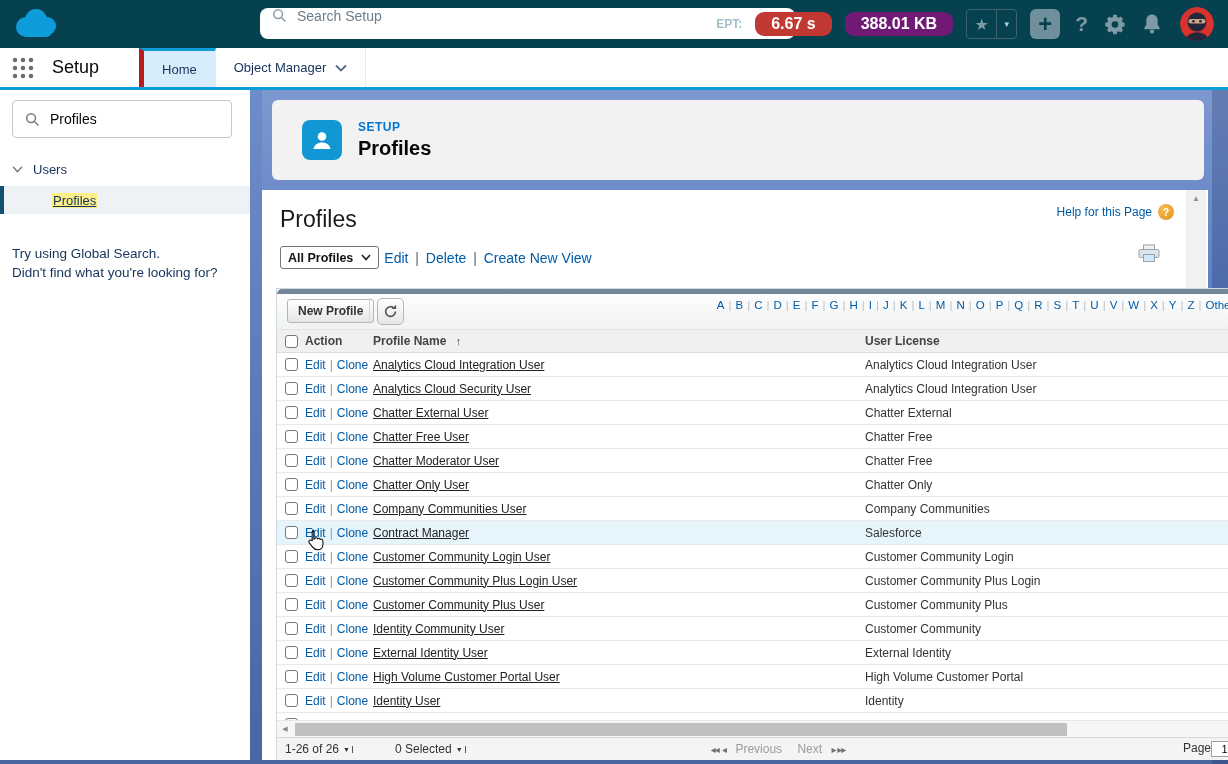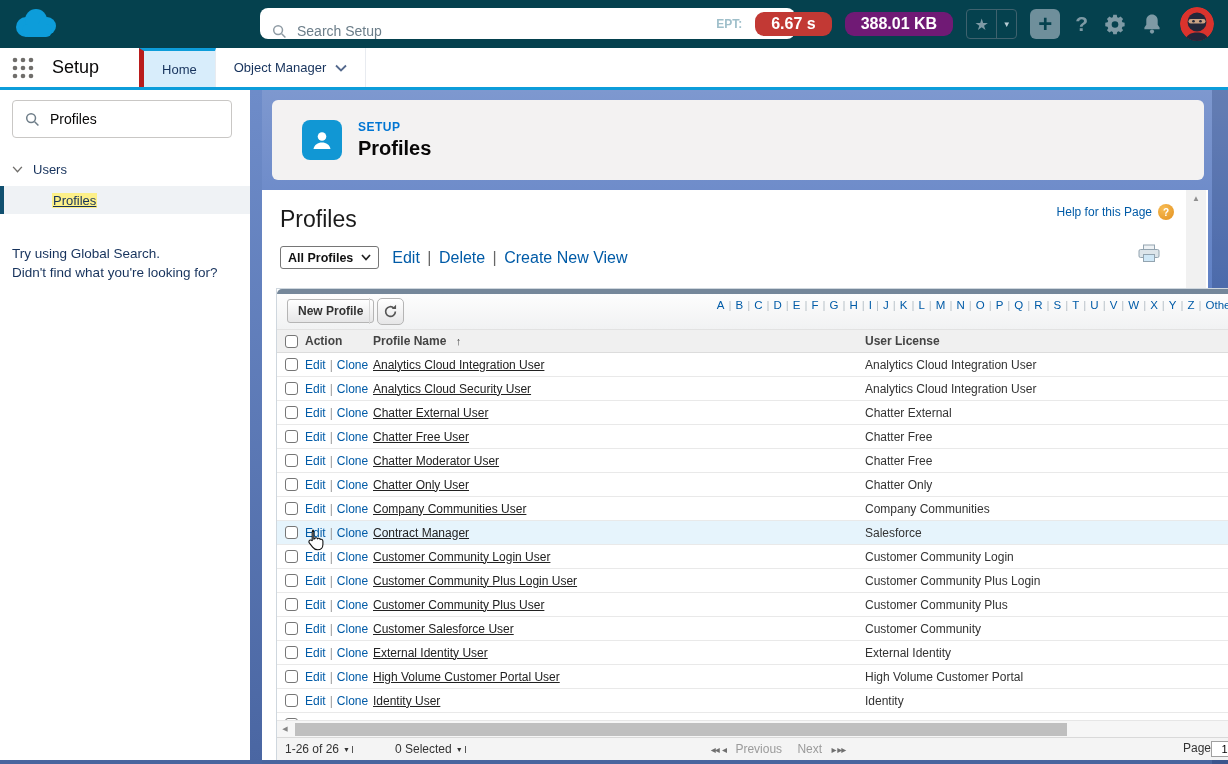--- a/index.html
+++ b/index.html
@@ -3,21 +3,21 @@
 <meta charset="utf-8">
 <style>
   * { margin:0; padding:0; box-sizing:border-box; }
   html,body { width:1228px; height:764px; }
   body { font-family:"Liberation Sans", sans-serif; overflow:hidden; }
   #page { position:relative; width:1228px; height:764px; background:#fff; overflow:hidden; }
 
   
   .gh { position:absolute; top:0; left:0; width:100%; height:48px; background:#05414e; display:flex; align-items:center; }
   .gh-logo { margin-left:12px; width:48px; height:34px; }
-  .gh-search { position:absolute; left:260px; top:8px; width:535px; height:31px; background:#fff; border-radius:8px; display:flex; align-items:flex-end; padding-left:12px; }
+  .gh-search { position:absolute; left:260px; top:8px; width:535px; height:31px; background:#fff; border-radius:8px; display:flex; align-items:flex-start; padding-left:12px; }
   .gh-search svg { flex:0 0 auto; }
   .gh-search input { border:none; outline:none; font-size:14px; color:#30424c; margin-left:10px; width:440px; font-family:"Liberation Sans",sans-serif; }
   .gh-search input::placeholder { color:#6b7d89; }
   .gh-right { position:absolute; right:14px; top:0; height:48px; display:flex; align-items:center; gap:13px; }
   .ept-label { color:#9fbfca; font-size:12px; font-weight:bold; }
   .badge { font-size:16px; font-weight:bold; color:#fff; padding:3px 16px; border-radius:9px; }
   .star-group { display:flex; border:1px solid #3f626e; border-radius:4px; overflow:hidden; }
   .star-btn { width:30px; height:28px; display:flex; align-items:center; justify-content:center; color:#7e9aa5; font-size:16px; border-right:1px solid #3f626e; }
   .star-dd { width:19px; height:28px; display:flex; align-items:center; justify-content:center; color:#b9cdd5; font-size:8px; }
   .plus-btn { width:30px; height:30px; border-radius:6px; background:#6f8f9b; color:#05414e; font-size:24px; font-weight:bold; display:flex; align-items:center; justify-content:center; line-height:0; }
@@ -63,21 +63,21 @@
   .outer-sb .sb-arrow { position:absolute; left:0; width:20px; height:17px; display:flex; align-items:center; justify-content:center; color:#8f8f8f; font-size:8px; }
   .outer-sb .up { top:0; } .outer-sb .down { bottom:0; }
 
   .content-title { position:absolute; left:18px; top:16px; font-size:23px; color:#1a1a1a; }
   .help-row { position:absolute; right:34px; top:14px; display:flex; align-items:center; gap:6px;margin-left:41px; }
   .help-row a { color:#015ba7; font-size:12px; text-decoration:none; }
   .help-q { width:16px; height:16px; border-radius:50%; background:radial-gradient(circle at 35% 30%,#f8bc54,#e2901e); color:#fff; font-size:10px; font-weight:bold; display:flex; align-items:center; justify-content:center; }
 
   .view-row { position:absolute; left:18px; top:56px; display:flex; align-items:center; }
   .view-select { border:1px solid #767676; border-radius:3px; height:23px; display:flex; align-items:center; padding:0 7px; font-weight:bold; font-size:12.5px; color:#111; gap:8px; background:#fff; }
-  .view-links { margin-left:10px; color:#666; font-size:16px; }
+  .view-links { margin-left:2px; color:#666; font-size:14px; }
   .view-links a { color:#015ba7; text-decoration:none; margin:0 3px; }
   .printer { position:absolute; right:48px; top:54px; }
 
   
   .listbox { position:absolute; left:14px; top:98px; width:1004px; bottom:0; border:1px solid #cfd7de; border-bottom:none; display:flex; flex-direction:column; background:#fff; }
   .list-topbar { height:5px; background:#75879a; border-radius:5px 5px 0 0; flex:0 0 auto; }
   .toolbar { height:36px; flex:0 0 auto; background:linear-gradient(#fdfdfd,#f1f2f3); border-bottom:1px solid #e2e2e2; position:relative; }
   .btn { display:inline-flex; align-items:center; height:24px; padding:0 10px; border:1px solid #b5b5b5; border-radius:3px; background:linear-gradient(#fff,#e6e6e7); font-size:12px; font-weight:bold; color:#333; }
   .new-btn { position:absolute; left:10px; top:5px; }
   .tool-sep { position:absolute; left:92px; top:4px; height:26px; border-left:1px solid #d7d7d7; }
@@ -403,21 +403,21 @@
                   </span>
                   <span class="action-cell"><a class="act">Edit</a><span class="pipe">|</span><a class="act">Clone</a></span>
                   <span class="name-cell"><a class="pname">Customer Community Plus User</a></span>
                   <span class="lic-cell lic">Customer Community Plus</span>
                 </div>
                 <div class="trow">
                   <span class="cb-cell">
                     <span class="cbx"></span>
                   </span>
                   <span class="action-cell"><a class="act">Edit</a><span class="pipe">|</span><a class="act">Clone</a></span>
-                  <span class="name-cell"><a class="pname">Customer Salesforce User</a></span>
+                  <span class="name-cell"><a class="pname">Identity Community User</a></span>
                   <span class="lic-cell lic">Customer Community</span>
                 </div>
                 <div class="trow">
                   <span class="cb-cell">
                     <span class="cbx"></span>
                   </span>
                   <span class="action-cell"><a class="act">Edit</a><span class="pipe">|</span><a class="act">Clone</a></span>
                   <span class="name-cell"><a class="pname">External Identity User</a></span>
                   <span class="lic-cell lic">External Identity</span>
                 </div>

